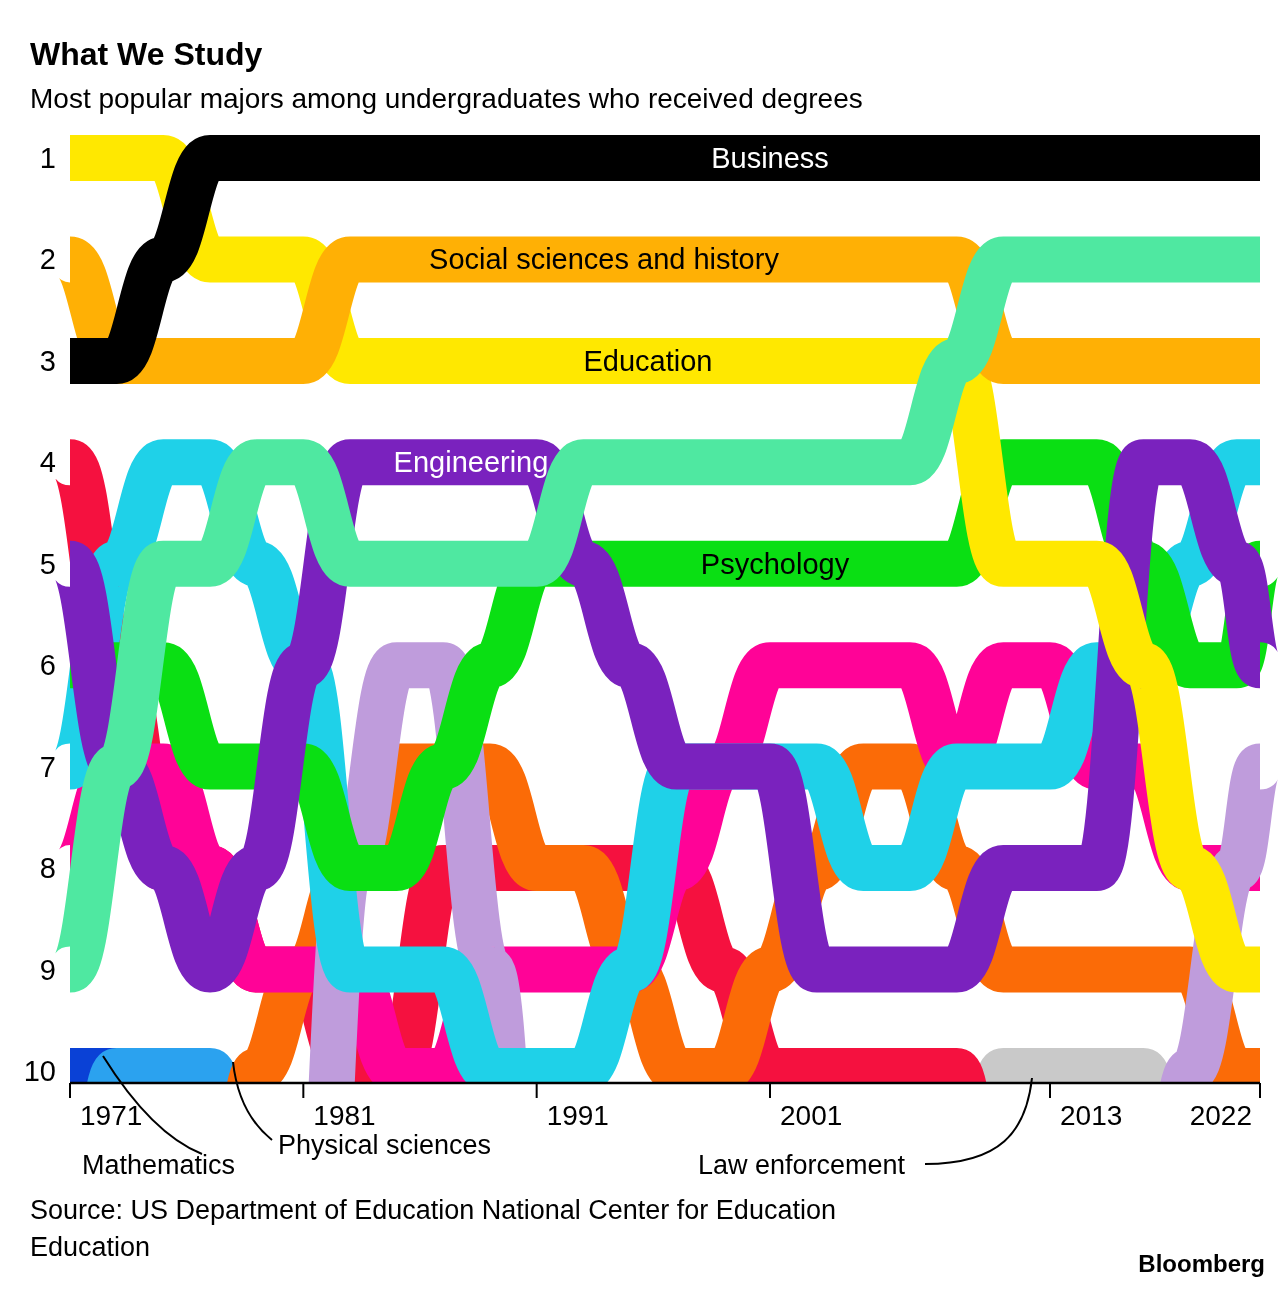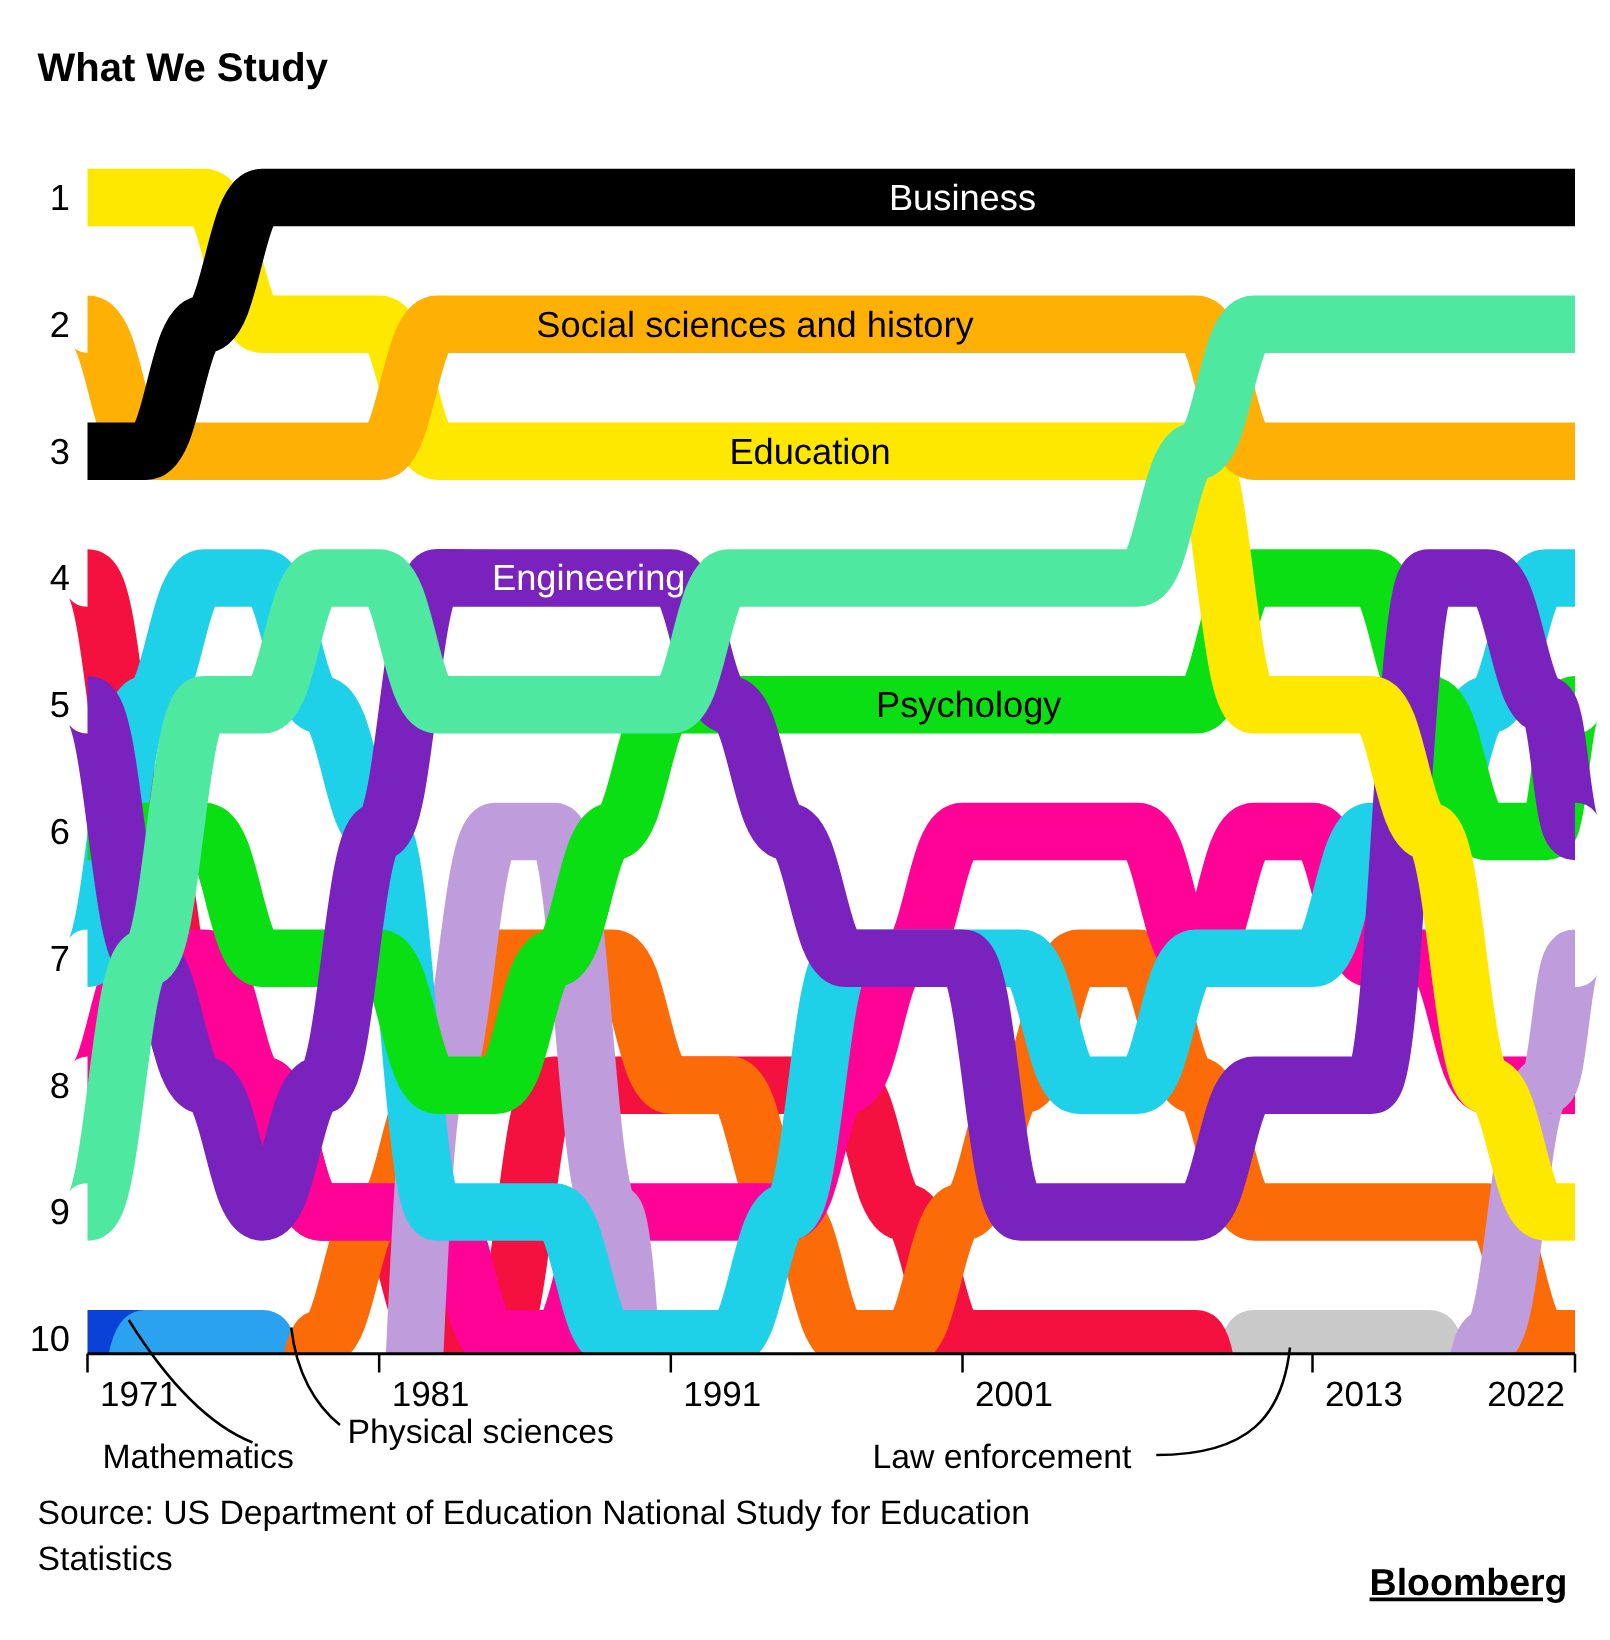--- a/index.html
+++ b/index.html
@@ -2,27 +2,28 @@
 <html><head>
 <meta charset="utf-8">
 <style>
   html,body{margin:0;padding:0;background:#ffffff;}
   body{width:1288px;height:1312px;position:relative;font-family:"Liberation Sans",sans-serif;color:#000;}
   .hdr{position:absolute;left:30px;top:36px;width:1230px;}
   .title{font-size:32px;font-weight:bold;letter-spacing:0;}
   .subtitle{font-size:28px;margin-top:10px;}
   #bump-chart{position:absolute;left:0;top:0;}
   .ftr{position:absolute;left:30px;top:1192px;width:900px;font-size:27px;line-height:37px;}
-  .brand{position:absolute;right:34px;top:1250px;font-size:30px;font-weight:bold;text-decoration:underline;}
+  .brand{position:absolute;right:23px;top:1250px;font-size:24px;font-weight:bold;}
 </style>
 </head>
 <body>
 
 <div class="hdr">
   <div class="title">What We Study</div>
+  <div class="subtitle">Most popular majors among undergraduates who received degrees</div>
 </div>
 
 <svg id="bump-chart" width="1288" height="1190" viewBox="0 0 1288 1190" xmlns="http://www.w3.org/2000/svg">
     <defs>
       <clipPath id="chartclip">
         <rect x="0" y="0" width="1288" height="1083"></rect>
       </clipPath>
     </defs>
     <g clip-path="url(#chartclip)">
       <path d="M70.0,1071.0 L116.7,1071.0 C133.5,1071.0 137.2,1314.4 154.0,1314.4" fill="none" stroke="#0a41d6" stroke-width="46" stroke-linejoin="round"></path>
@@ -70,15 +71,15 @@
     <text x="1252" y="1125" font-size="28" text-anchor="end">2022</text>
     <path d="M103,1056 C138,1112 172,1142 202,1154" fill="none" stroke="#000" stroke-width="2"></path>
     <text x="82" y="1174" font-size="27">Mathematics</text>
     <path d="M233,1062 C237,1098 252,1124 272,1140" fill="none" stroke="#000" stroke-width="2"></path>
     <text x="278" y="1154" font-size="27">Physical sciences</text>
     <path d="M925,1164 C1000,1164 1026,1132 1032,1078" fill="none" stroke="#000" stroke-width="2"></path>
     <text x="698" y="1174" font-size="27">Law enforcement</text>
   </svg>
 
 <div class="ftr">
-  <div>Source: US Department of Education National Study for Education Statistics</div>
+  <div>Source: US Department of Education National Center for Education Education</div>
 </div>
 <div class="brand">Bloomberg</div>
 
 </body></html>

